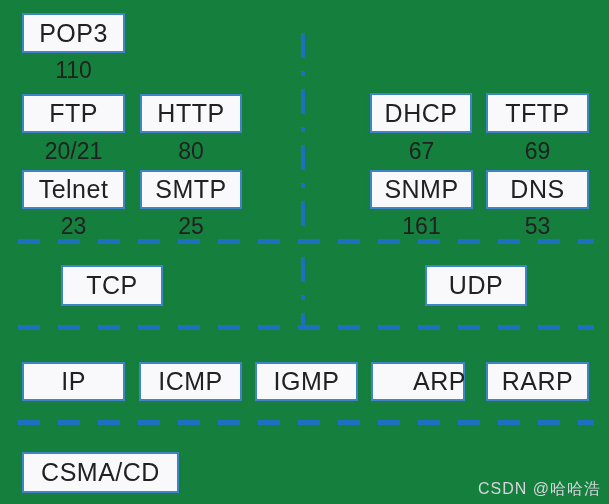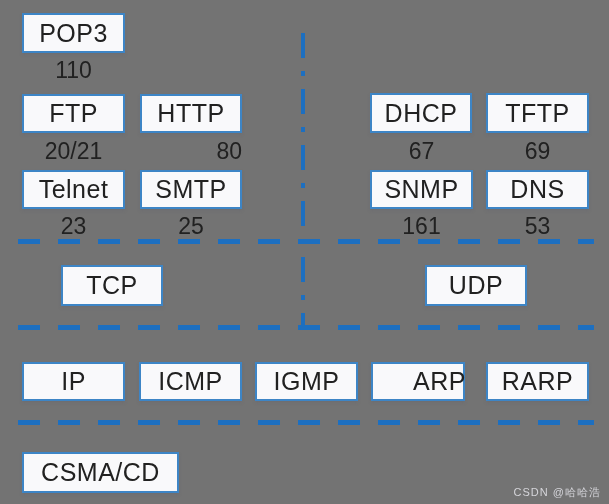--- a/index.html
+++ b/index.html
@@ -6,21 +6,21 @@
     margin: 0;
     padding: 0;
   }
   body {
     font-family: "Liberation Sans", "DejaVu Sans", sans-serif;
   }
   .canvas {
     position: relative;
     width: 609px;
     height: 504px;
-    background: #737373;
+    background: #15803d;
     overflow: hidden;
   }
   .proto-box {
     position: absolute;
     box-sizing: border-box;
     border: 2px solid #3d85c6;
     background: #f9f9fb;
     color: #212121;
     font-size: 25px;
     display: flex;
@@ -49,37 +49,37 @@
     background: repeating-linear-gradient(180deg,
       #1d6fc0 0px, #1d6fc0 25px,
       transparent 25px, transparent 38px,
       #1d6fc0 38px, #1d6fc0 43px,
       transparent 43px, transparent 56px);
   }
   .watermark {
     position: absolute;
     right: 8px;
     bottom: 4px;
-    font-size: 11px;
+    font-size: 16px;
     color: #d5d5da;
     letter-spacing: 1px;
   }
 </style>
 </head>
 <body>
 
 <div class="canvas">
 
   <div class="proto-box" style="left:22px; top:13px; width:103px; height:40px;">POP3</div>
   <div class="port-label" style="left:22px; top:56px; width:103px;">110</div>
 
   <div class="proto-box" style="left:22px; top:94px; width:103px; height:39px;">FTP</div>
   <div class="proto-box" style="left:140px; top:94px; width:102px; height:39px;">HTTP</div>
   <div class="port-label" style="left:22px; top:137px; width:103px;">20/21</div>
-  <div class="port-label" style="left:140px; top:137px; width:102px;text-align:right;">80</div>
+  <div class="port-label" style="left:140px; top:137px; width:102px;">80</div>
 
   <div class="proto-box" style="left:22px; top:170px; width:103px; height:39px;">Telnet</div>
   <div class="proto-box" style="left:140px; top:170px; width:102px; height:39px;">SMTP</div>
   <div class="port-label" style="left:22px; top:212px; width:103px;">23</div>
   <div class="port-label" style="left:140px; top:212px; width:102px;">25</div>
 
   <div class="proto-box" style="left:370px; top:93px; width:102px; height:40px;">DHCP</div>
   <div class="proto-box" style="left:486px; top:93px; width:103px; height:40px;">TFTP</div>
   <div class="port-label" style="left:370px; top:137px; width:103px;">67</div>
   <div class="port-label" style="left:486px; top:137px; width:103px;">69</div>

